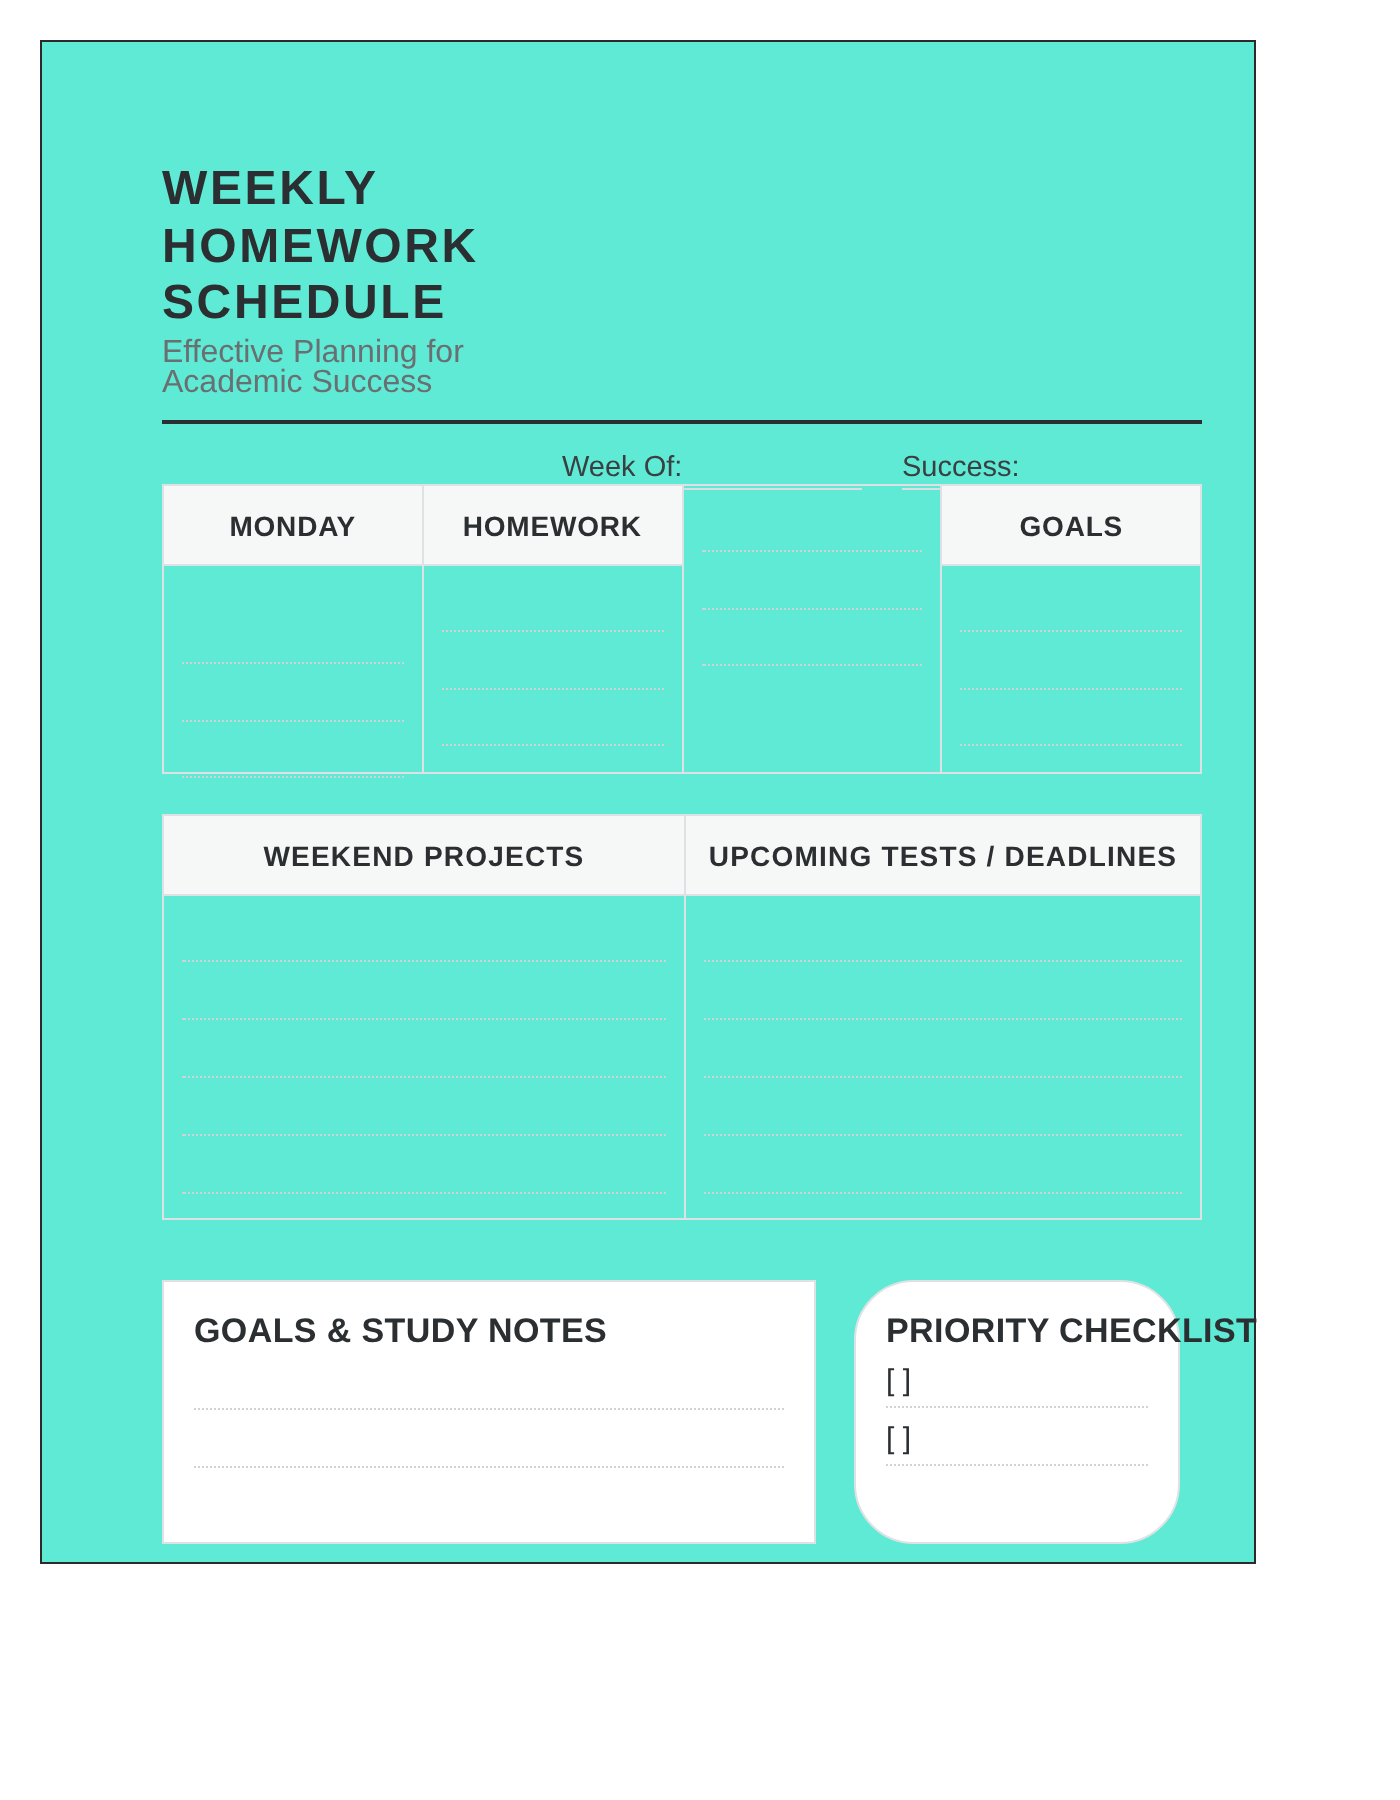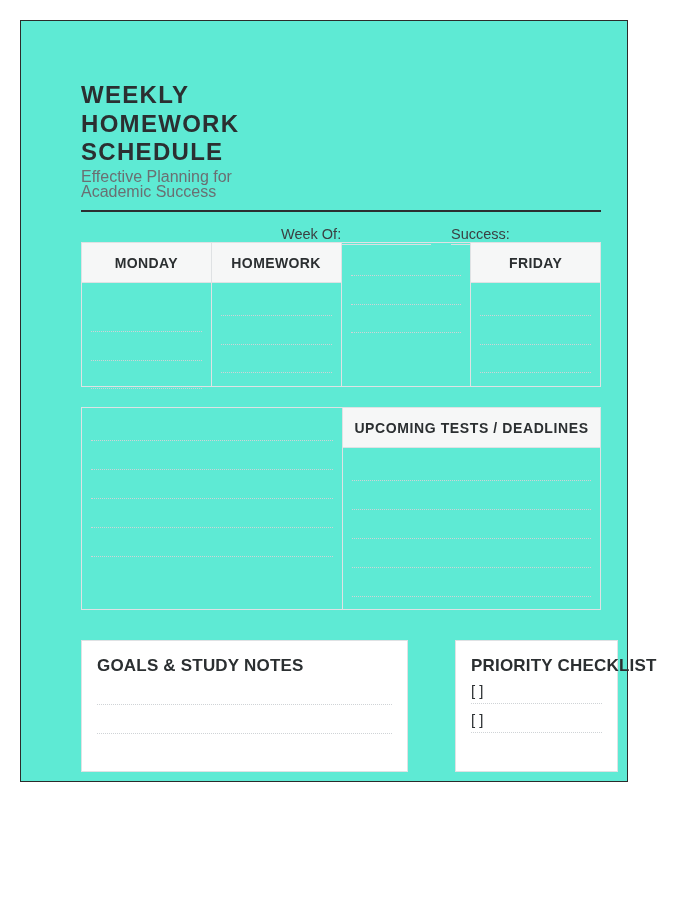--- a/index.html
+++ b/index.html
@@ -79,21 +79,21 @@
     }
     .wk-body { position: relative; flex: 1; }
     .wk-body .dotline { left: 9px; right: 9px; }
 
     
     .box {
       position: absolute; top: 619px; height: 132px;
       border: 1px solid #dfe2e4; background: #fff;
     }
     .box.goals { left: 60px; width: 327px; }
-    .box.check { left: 434px; width: 163px; }
+    .box.check { left: 406px; width: 163px; border-radius: 30px; }
     .box-title {
       position: absolute; left: 15px; top: 15px;
       font-weight: bold; font-size: 17px; letter-spacing: 0.2px; color: #2b2f31;
       white-space: nowrap;
     }
     .box .dotline { left: 15px; right: 15px; }
     .check-item {
       position: absolute; left: 15px; right: 15px; height: 22px;
       font-size: 15px; color: #2b2f31;
       border-bottom: 1px dotted #cfd3d6;
@@ -141,31 +141,32 @@
       </div>
     </div>
     <div class="day-col">
       <div class="day-body">
         <div class="dotline" style="top:32px"></div>
         <div class="dotline" style="top:61px"></div>
         <div class="dotline" style="top:89px"></div>
       </div>
     </div>
     <div class="day-col">
-      <div class="day-head">FRIDAY</div>
+      <div class="day-head">GOALS</div>
       <div class="day-body">
         <div class="dotline" style="top:32px"></div>
         <div class="dotline" style="top:61px"></div>
         <div class="dotline" style="top:89px"></div>
       </div>
     </div>
   </div>
 
   <div class="wk">
     <div class="wk-col left">
+      <div class="wk-head">WEEKEND PROJECTS</div>
       <div class="wk-body">
         <div class="dotline" style="top:32px"></div>
         <div class="dotline" style="top:61px"></div>
         <div class="dotline" style="top:90px"></div>
         <div class="dotline" style="top:119px"></div>
         <div class="dotline" style="top:148px"></div>
       </div>
     </div>
     <div class="wk-col right">
       <div class="wk-head">UPCOMING TESTS / DEADLINES</div>

